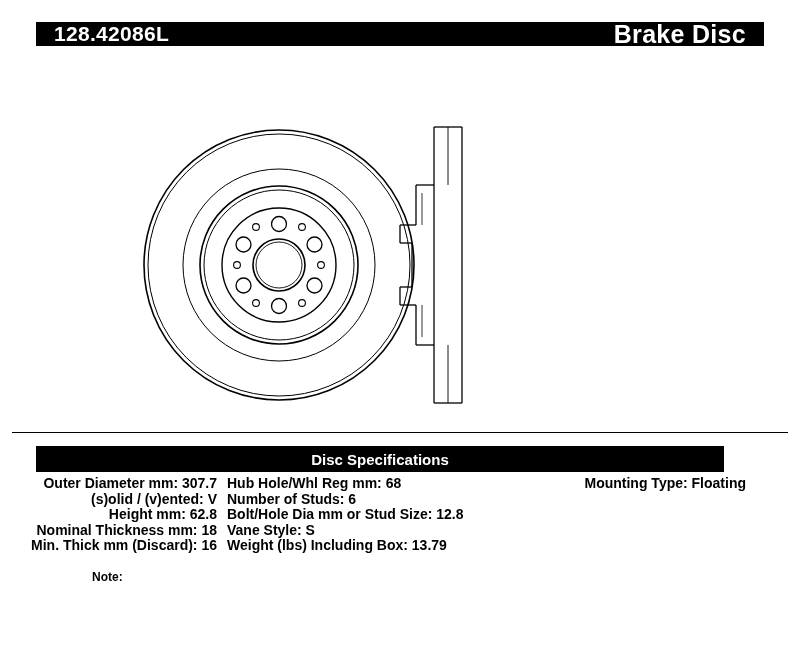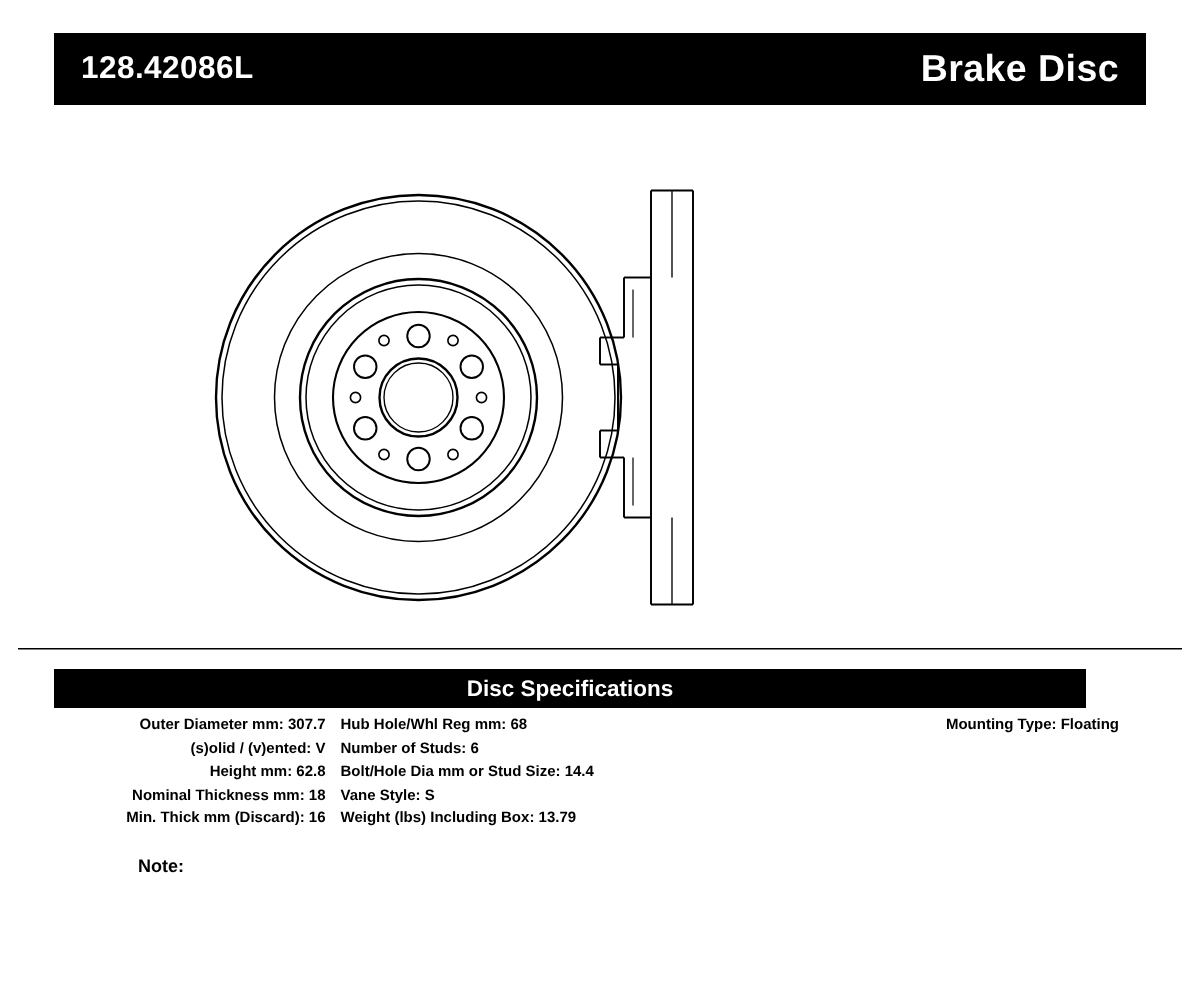--- a/index.html
+++ b/index.html
@@ -15,21 +15,21 @@
     position: relative;
     overflow: hidden;
   }
 
   
   .header-bar {
     position: absolute;
     left: 36px;
     top: 22px;
     width: 728px;
-    height: 48px;
+    height: 24px;
     background: #000000;
     display: flex;
     align-items: center;
     justify-content: space-between;
     box-sizing: border-box;
     padding: 0 18px;
   }
   .part-number {
     color: #ffffff;
     font-size: 21px;
@@ -110,21 +110,21 @@
   }
   .col-right {
     left: 504px;
     width: 230px;
     text-align: right;
   }
   .spec-line {
     line-height: 15.5px;
     white-space: nowrap;
     font-weight: bold;
-    font-size: 10px;
+    font-size: 14px;
   }
 
   
   .note {
     position: absolute;
     left: 92px;
     top: 570px;
     font-size: 12px;
     font-weight: bold;
   }
@@ -211,21 +211,21 @@
     <div class="spec-line">Outer Diameter mm: 307.7</div>
     <div class="spec-line">(s)olid / (v)ented: V</div>
     <div class="spec-line">Height mm: 62.8</div>
     <div class="spec-line">Nominal Thickness mm: 18</div>
     <div class="spec-line">Min. Thick mm (Discard): 16</div>
   </div>
 
   <div class="col col-mid">
     <div class="spec-line">Hub Hole/Whl Reg mm: 68</div>
     <div class="spec-line">Number of Studs: 6</div>
-    <div class="spec-line">Bolt/Hole Dia mm or Stud Size: 14.4</div>
+    <div class="spec-line">Bolt/Hole Dia mm or Stud Size: 12.8</div>
     <div class="spec-line">Vane Style: S</div>
     <div class="spec-line">Weight (lbs) Including Box: 13.79</div>
   </div>
 
   <div class="col col-right">
     <div class="spec-line">Mounting Type: Floating</div>
   </div>
 
 </div>
 

